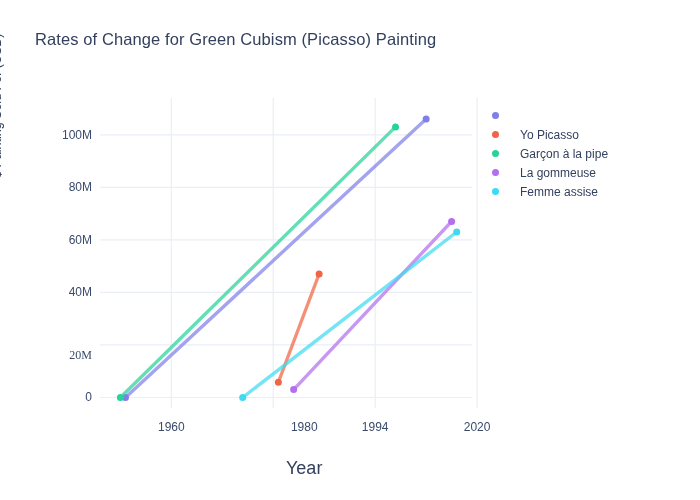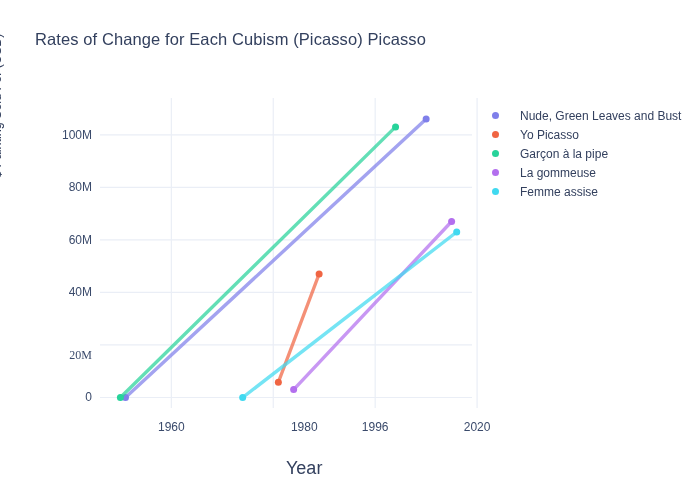--- a/index.html
+++ b/index.html
@@ -113,38 +113,38 @@
   .legend-label {
     font-size: 12px;
     color: #33405e;
   }
 </style>
 </head>
 <body>
 
 <div id="chart-root">
 
-  <div class="chart-title">Rates of Change for Each Cubism (Picasso) Picasso</div>
+  <div class="chart-title">Rates of Change for Green Cubism (Picasso) Painting</div>
 
   <div class="axis-title-y">$ Painting Sold For (USD)</div>
 
   <div class="axis-title-x">Year</div>
 
   <div class="y-tick-wrap" id="y-ticks">
       <div class="y-tick-label" style="top: 397.492px;">0</div>
       <div class="y-tick-label" style="top: 355px; font-family: Liberation Serif, serif;">20M</div>
       <div class="y-tick-label" style="top: 292.407px; text-align: right;">40M</div>
       <div class="y-tick-label" style="top: 239.864px;">60M</div>
       <div class="y-tick-label" style="top: 187.322px;">80M</div>
       <div class="y-tick-label" style="top: 134.78px;">100M</div>
     </div>
   <div class="x-tick-wrap" id="x-ticks">
       <div class="x-tick-label" style="left: 171.342px;">1960</div>
       <div class="x-tick-label" style="left: 273.26px; margin-left: 31px;">1980</div>
-      <div class="x-tick-label" style="left: 375.178px;">1996</div>
+      <div class="x-tick-label" style="left: 375.178px;">1994</div>
       <div class="x-tick-label" style="left: 477.096px;">2020</div>
     </div>
 
   <div class="plot-area">
     <svg class="plot-svg" id="plot-svg" width="372" height="310">
         <line x1="0" x2="372" y1="299.49152542372883" y2="299.49152542372883" stroke="#eaeef6" stroke-width="1.2"></line>
         <line x1="0" x2="372" y1="246.94915254237287" y2="246.94915254237287" stroke="#eaeef6" stroke-width="1.2"></line>
         <line x1="0" x2="372" y1="194.40677966101694" y2="194.40677966101694" stroke="#eaeef6" stroke-width="1.2"></line>
         <line x1="0" x2="372" y1="141.864406779661" y2="141.864406779661" stroke="#eaeef6" stroke-width="1.2"></line>
         <line x1="0" x2="372" y1="89.32203389830508" y2="89.32203389830508" stroke="#eaeef6" stroke-width="1.2"></line>
@@ -177,21 +177,20 @@
           <polyline points="142.68,299.49 356.71,133.98" fill="none" stroke="#40d9f0" stroke-width="3.4" stroke-opacity="0.72" stroke-linecap="round"></polyline>
           <circle cx="142.68" cy="299.49" r="3.5" fill="#40d9f0"></circle>
           <circle cx="356.71" cy="133.98" r="3.5" fill="#40d9f0"></circle>
         </g>
       </svg>
   </div>
 
   <div class="legend" id="legend">
       <div class="legend-item">
         <span class="legend-swatch" style="background: rgb(127, 127, 234);"></span>
-        <span class="legend-label">Nude, Green Leaves and Bust</span>
       </div>
       <div class="legend-item">
         <span class="legend-swatch" style="background: rgb(240, 101, 67);"></span>
         <span class="legend-label">Yo Picasso</span>
       </div>
       <div class="legend-item">
         <span class="legend-swatch" style="background: rgb(39, 211, 154);"></span>
         <span class="legend-label">Garçon à la pipe</span>
       </div>
       <div class="legend-item">

